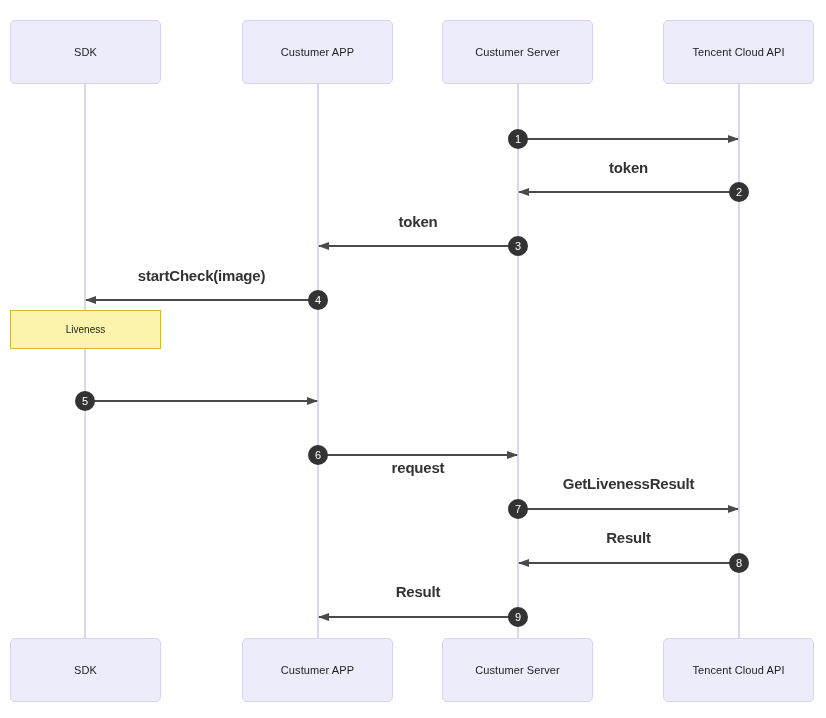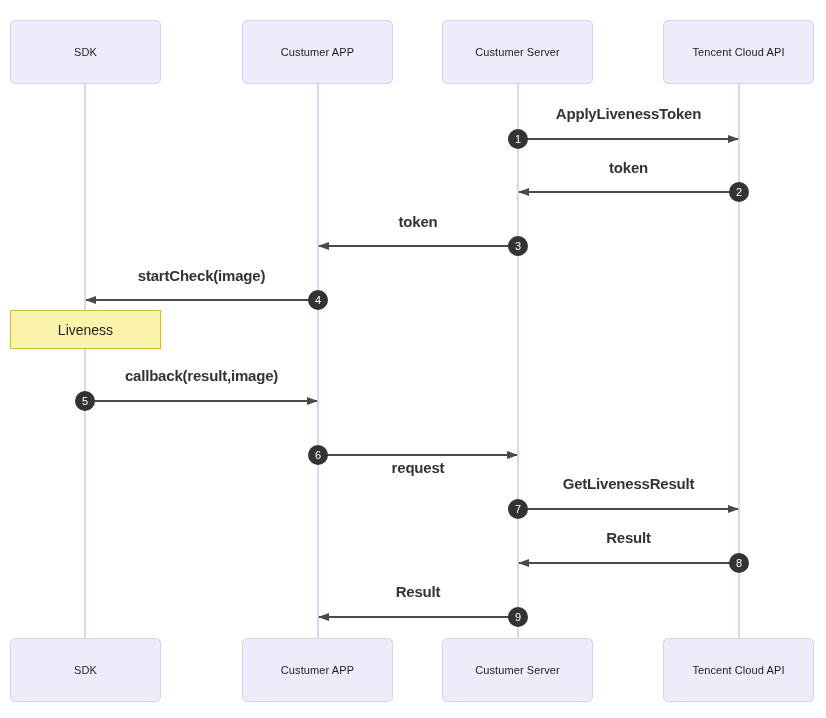--- a/index.html
+++ b/index.html
@@ -52,21 +52,21 @@
   
   .note-box {
     position: absolute;
     box-sizing: border-box;
     background: #fcf4ac;
     border: 1px solid #d1b93c;
     display: flex;
     align-items: center;
     justify-content: center;
     color: #1d1d1d;
-    font-size: 14px;
+    font-size: 10px;
     font-family: "Liberation Sans", sans-serif;
     z-index: 4;
   }
   
   .msg-label {
     position: absolute;
     transform: translateX(-50%);
     color: #333333;
     font-size: 15px;
     font-weight: bold;
@@ -164,25 +164,23 @@
       </g>
   </svg>
 
   <div class="layer" id="notes-layer">
       <div class="note-box" style="left: 10px; top: 310px; width: 151px; height: 39px;">
         <span>Liveness</span>
       </div>
     </div>
 
   <div class="layer" id="labels-layer">
-      <div class="msg-label" style="left: 628.5px; top: 105px;">ApplyLivenessToken</div>
       <div class="msg-label" style="left: 628.5px; top: 159px;">token</div>
       <div class="msg-label" style="left: 418px; top: 213px;">token</div>
       <div class="msg-label" style="left: 201.5px; top: 267px;">startCheck(image)</div>
-      <div class="msg-label" style="left: 201.5px; top: 367px;">callback(result,image)</div>
       <div class="msg-label" style="left: 418px; top: 421px; margin-top: 38px;">request</div>
       <div class="msg-label" style="left: 628.5px; top: 475px;">GetLivenessResult</div>
       <div class="msg-label" style="left: 628.5px; top: 529px;">Result</div>
       <div class="msg-label" style="left: 418px; top: 583px;">Result</div>
     </div>
 
   <div class="layer" id="badges-layer">
       <div class="seq-badge" style="left: 508px; top: 129px;">1</div>
       <div class="seq-badge" style="left: 729px; top: 182px;">2</div>
       <div class="seq-badge" style="left: 508px; top: 236px;">3</div>

